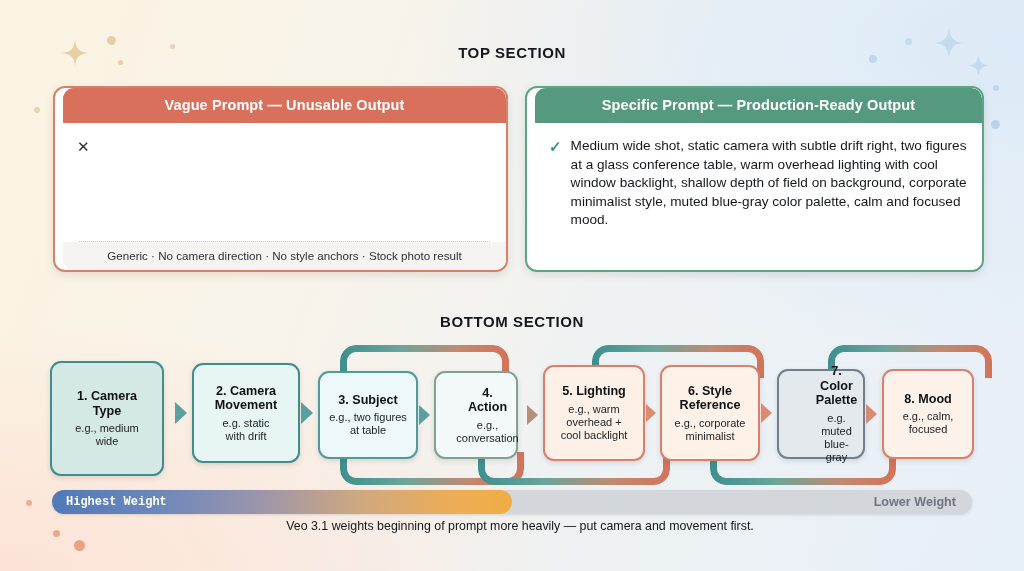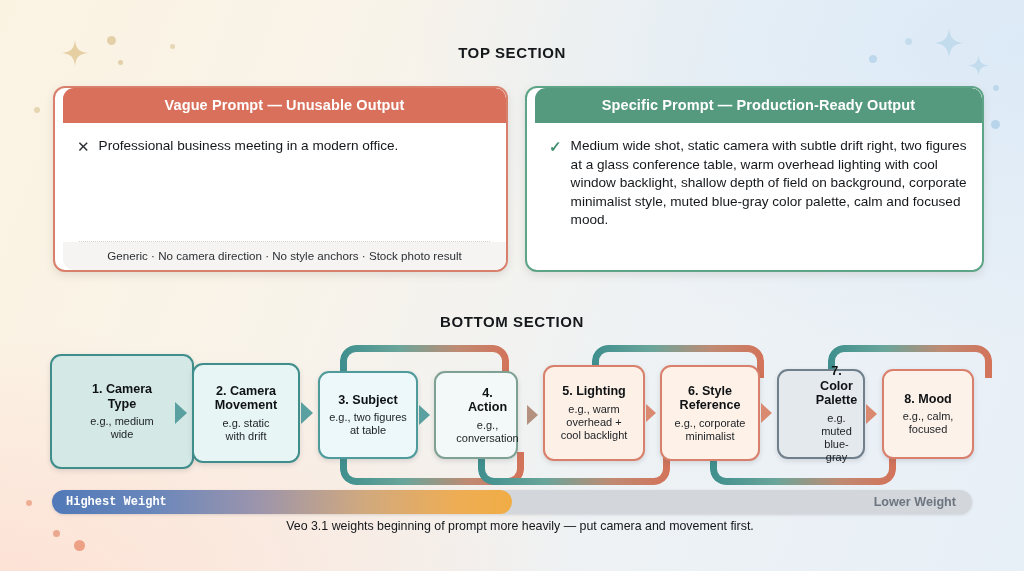--- a/index.html
+++ b/index.html
@@ -136,21 +136,20 @@
   </div>
 
   <div class="sect-title" id="top-title">TOP SECTION</div>
   <div class="sect-title" id="bottom-title">BOTTOM SECTION</div>
 
   <div class="card" id="card-left">
     <div class="card-inner">
       <div class="card-head" id="head-left">Vague Prompt — Unusable Output</div>
       <div class="card-body">
         <span class="mark x">✕</span>
-        <span class="body-text">Professional business meeting in a modern office.</span>
       </div>
       <div class="divider"></div>
       <div class="card-foot">Generic · No camera direction · No style anchors · Stock photo result</div>
     </div>
   </div>
 
   <div class="card" id="card-right">
     <div class="card-inner">
       <div class="card-head" id="head-right">Specific Prompt — Production-Ready Output</div>
       <div class="card-body">
@@ -160,21 +159,21 @@
     </div>
   </div>
 
   <div id="chain">
       <div class="bridge" style="left: 340px; top: 5px; width: 155px; height: 26px; border-top: 7px solid transparent; border-right: 7px solid transparent; border-bottom: none; border-left: 7px solid transparent; border-image: initial; background: linear-gradient(90deg, rgb(62, 143, 142) 0%, rgb(106, 165, 154) 35%, rgb(192, 138, 114) 70%, rgb(211, 115, 90) 100%) border-box border-box; mask: linear-gradient(rgb(255, 255, 255) 0px, rgb(255, 255, 255) 0px) padding-box exclude, linear-gradient(rgb(255, 255, 255) 0px, rgb(255, 255, 255) 0px);"></div>
       <div class="bridge" style="left: 592px; top: 5px; width: 158px; height: 26px; border-top: 7px solid transparent; border-right: 7px solid transparent; border-bottom: none; border-left: 7px solid transparent; border-image: initial; background: linear-gradient(90deg, rgb(62, 143, 142) 0%, rgb(106, 165, 154) 35%, rgb(192, 138, 114) 70%, rgb(211, 115, 90) 100%) border-box border-box; mask: linear-gradient(rgb(255, 255, 255) 0px, rgb(255, 255, 255) 0px) padding-box exclude, linear-gradient(rgb(255, 255, 255) 0px, rgb(255, 255, 255) 0px);"></div>
       <div class="bridge" style="left: 828px; top: 5px; width: 150px; height: 26px; border-top: 7px solid transparent; border-right: 7px solid transparent; border-bottom: none; border-left: 7px solid transparent; border-image: initial; background: linear-gradient(90deg, rgb(62, 143, 142) 0%, rgb(106, 165, 154) 35%, rgb(192, 138, 114) 70%, rgb(211, 115, 90) 100%) border-box border-box; mask: linear-gradient(rgb(255, 255, 255) 0px, rgb(255, 255, 255) 0px) padding-box exclude, linear-gradient(rgb(255, 255, 255) 0px, rgb(255, 255, 255) 0px);"></div>
       <div class="bridge down" style="left: 340px; top: 112px; width: 170px; height: 26px; border-top: none; border-right: 7px solid transparent; border-bottom: 7px solid transparent; border-left: 7px solid transparent; border-image: initial; background: linear-gradient(90deg, rgb(62, 143, 142) 0%, rgb(106, 165, 154) 35%, rgb(192, 138, 114) 70%, rgb(211, 115, 90) 100%) border-box border-box; mask: linear-gradient(rgb(255, 255, 255) 0px, rgb(255, 255, 255) 0px) padding-box exclude, linear-gradient(rgb(255, 255, 255) 0px, rgb(255, 255, 255) 0px);"></div>
       <div class="bridge down" style="left: 478px; top: 112px; width: 178px; height: 26px; border-top: none; border-right: 7px solid transparent; border-bottom: 7px solid transparent; border-left: 7px solid transparent; border-image: initial; background: linear-gradient(90deg, rgb(62, 143, 142) 0%, rgb(106, 165, 154) 35%, rgb(192, 138, 114) 70%, rgb(211, 115, 90) 100%) border-box border-box; mask: linear-gradient(rgb(255, 255, 255) 0px, rgb(255, 255, 255) 0px) padding-box exclude, linear-gradient(rgb(255, 255, 255) 0px, rgb(255, 255, 255) 0px);"></div>
       <div class="bridge down" style="left: 710px; top: 112px; width: 172px; height: 26px; border-top: none; border-right: 7px solid transparent; border-bottom: 7px solid transparent; border-left: 7px solid transparent; border-image: initial; background: linear-gradient(90deg, rgb(62, 143, 142) 0%, rgb(106, 165, 154) 35%, rgb(192, 138, 114) 70%, rgb(211, 115, 90) 100%) border-box border-box; mask: linear-gradient(rgb(255, 255, 255) 0px, rgb(255, 255, 255) 0px) padding-box exclude, linear-gradient(rgb(255, 255, 255) 0px, rgb(255, 255, 255) 0px);"></div>
-      <div class="fbox" style="left: 50px; top: 14px; width: 144px; height: 115px; background: rgb(212, 232, 229); border: 2px solid rgb(63, 142, 140);">
+      <div class="fbox" style="left: 50px; top: 21px; width: 114px; height: 115px; background: rgb(212, 232, 229); border: 2px solid rgb(63, 142, 140);">
         <div class="ftitle">1. Camera<br>Type</div>
         <div class="fsub">e.g., medium<br>wide</div>
       </div>
       <div class="arrow" style="left: 175px; top: 61.5px; border-top: 11px solid transparent; border-bottom: 11px solid transparent; border-left: 12px solid rgb(91, 160, 160);"></div>
       <div class="fbox" style="left: 192px; top: 23px; width: 108px; height: 100px; background: rgb(232, 245, 245); border: 2px solid rgb(63, 142, 140);">
         <div class="ftitle">2. Camera<br>Movement</div>
         <div class="fsub">e.g. static<br>with drift</div>
       </div>
       <div class="arrow" style="left: 301px; top: 62px; border-top: 11px solid transparent; border-bottom: 11px solid transparent; border-left: 12px solid rgb(91, 160, 160);"></div>
       <div class="fbox" style="left: 318px; top: 31px; width: 100px; height: 88px; background: rgb(237, 248, 250); border: 2px solid rgb(79, 154, 155);">

